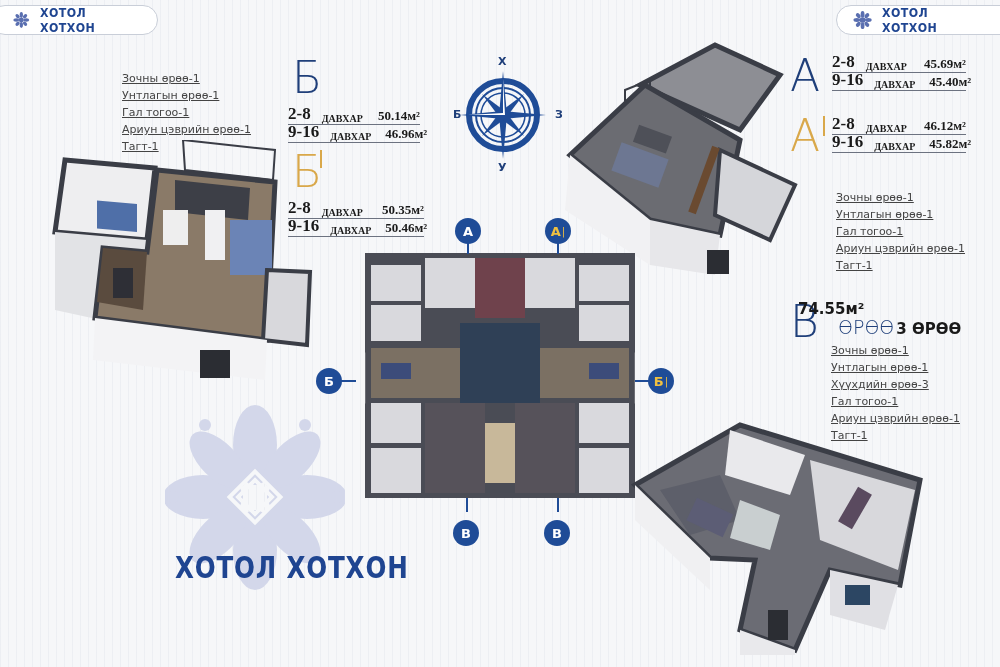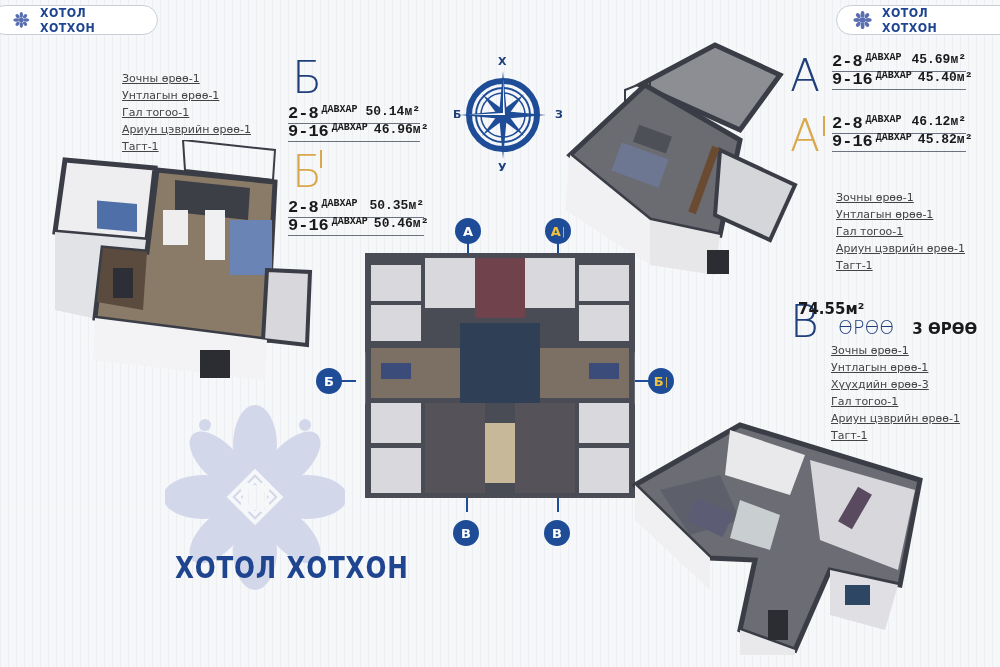--- a/index.html
+++ b/index.html
@@ -28,22 +28,22 @@
   
   .big-letter {
     position: absolute; font-family: "DejaVu Sans", sans-serif; font-weight: 200;
     font-size: 44px; line-height: 1;
   }
   .blue { color: #1f3f7a; }
   .gold { color: #d9a84a; }
   .gold-bar { position: absolute; width: 2px; background: #d9a84a; }
   
   .area-line {
-    position: absolute; font-family: Liberation Mono, monospace; color: #1a1a1a;
-    border-bottom: 1.5px solid #6c7280; white-space: nowrap; display: flex; align-items: flex-start;
+    position: absolute; font-family: Liberation Serif, serif; color: #1a1a1a;
+    border-bottom: 1.5px solid #6c7280; white-space: nowrap; display: flex; align-items: flex-end; gap: 8px;
   }
   .area-line .floors { font-size: 17px; font-weight: 600; }
   .area-line .davhar { font-size: 10px; font-weight: 600; margin: 0 6px 0 3px; }
   .area-line .area { font-size: 13px; font-weight: 600; }
   
   .marker {
     position: absolute; width: 26px; height: 26px; border-radius: 50%;
     background: #1f4c97; color: #fff; font-weight: bold; font-size: 13px;
     display: flex; align-items: center; justify-content: center;
   }
@@ -52,21 +52,21 @@
   
   .compass-lbl { position: absolute; font-weight: bold; font-size: 11px; color: #1f3f7a; }
   
   .plan { position: absolute; }
   .big-brand {
     position: absolute; font-family: "DejaVu Sans", sans-serif; font-weight: bold; font-size: 30px;
     color: #1f4591; letter-spacing: 1px; transform: scaleX(0.82); transform-origin: left;
   }
   .v-title { position: absolute; font-size: 15px; font-weight: 600; color: #1a1a1a; }
   .v-sub { position: absolute; font-size: 19px; color: #1f3f7a; font-weight: 300; }
-  .v-sub b { font-size: 15px; color: #1a1a1a; font-weight: 700; margin-left: 18px; }
+  .v-sub b { font-size: 15px; color: #1a1a1a; font-weight: 700; margin-left: 2px; }
 </style>
 </head>
 <body>
 
 <div class="brand-pill" style="left:-10px; top:5px; width:168px;">
   <svg class="flower-sm" viewBox="0 0 20 20">
     <g fill="#5a6fb0">
       <circle cx="10" cy="10" r="3"></circle>
       <ellipse cx="10" cy="4" rx="2" ry="3.5"></ellipse>
         <ellipse cx="10" cy="16" rx="2" ry="3.5"></ellipse>

